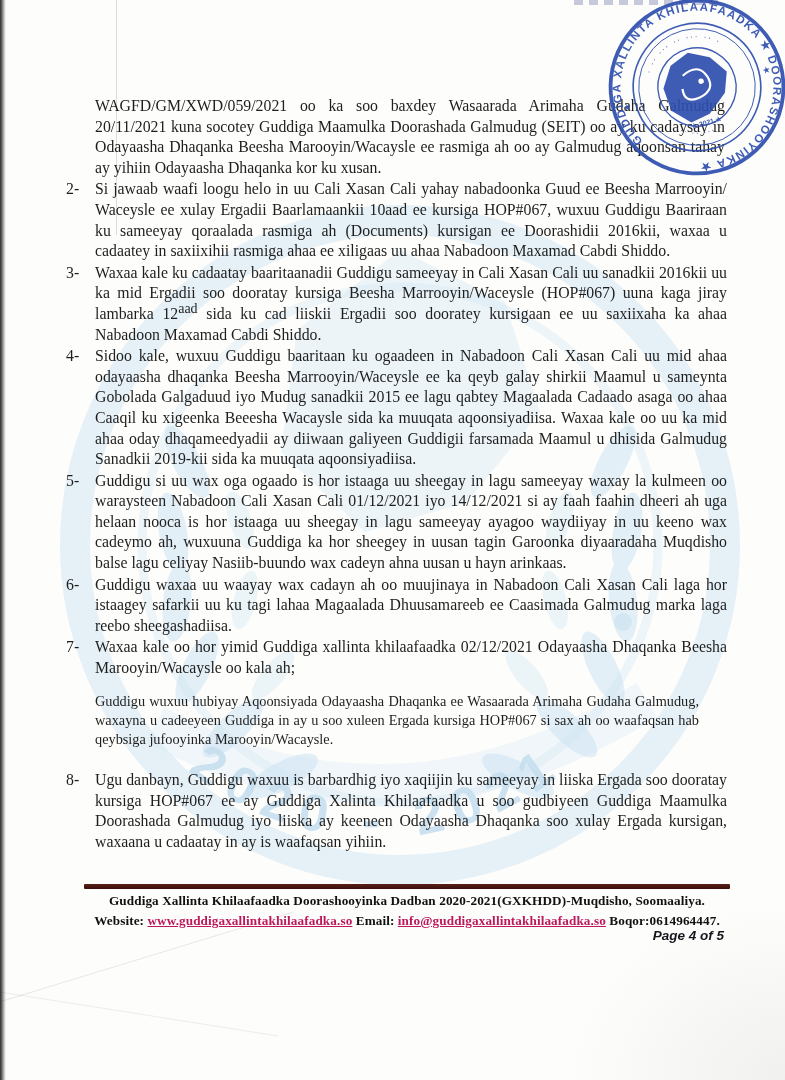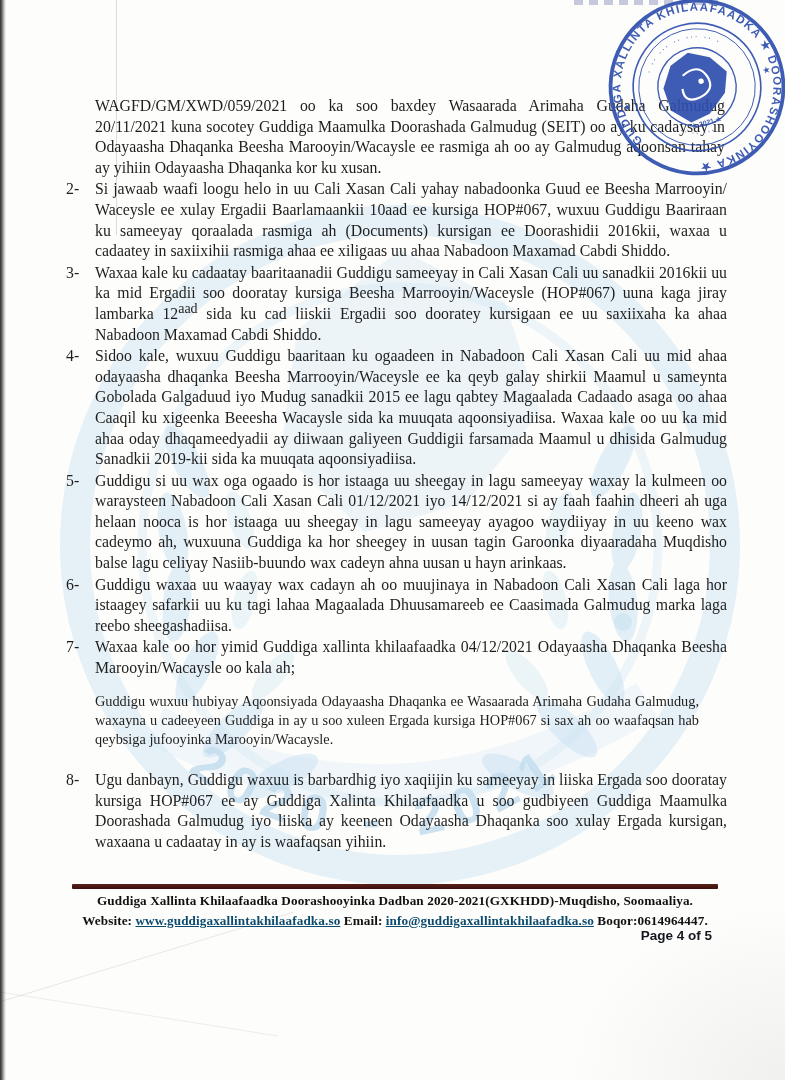--- a/index.html
+++ b/index.html
@@ -27,26 +27,26 @@
   .para-intro{margin:0 0 0 29px;width:630px;text-align:justify;}
   .item{display:flex;margin-top:1px;}
   .item .num{flex:none;width:29px;}
   .item .txt{flex:1;text-align:justify;width:630px;}
   .sup{vertical-align:super;font-size:14px;line-height:0;}
   .sublist{margin:2px 0 0 62px;}
   .sublist div{line-height:23px;}
   .para-note{margin:13px 0 8px 29px;width:604px;font-size:14.3px;line-height:19.2px;text-align:justify;}
   .item-last{margin-top:21px;}
   
-  .footer{position:absolute;left:72px;top:884px;width:646px;font-size:13.2px;font-weight:bold;color:#111;}
+  .footer{position:absolute;left:84px;top:884px;width:646px;font-size:13.2px;font-weight:bold;color:#111;}
   .footer-rule{height:5px;background:linear-gradient(to bottom,#5a201a,#3c0f0c);border-radius:1px;}
   .f-line{ text-align:center;margin-top:4px;letter-spacing:.1px;}
-  .f-link{color:#0c4a6e;text-decoration:underline;cursor:pointer;}
+  .f-link{color:#be185d;text-decoration:underline;cursor:pointer;}
   .page-number{position:absolute;right:6px;top:44px;font-family:"Liberation Sans",sans-serif;
-    font-size:13.5px;font-weight:700;color:#15171f;}
+    font-size:13.5px;font-weight:700;color:#15171f;font-style:italic;}
 </style>
 </head>
 <body>
 
 <div class="page">
 
   <svg class="watermark" viewBox="0 0 710 900" aria-hidden="true">
     <defs>
       <path id="wmArc" d="M 128,648 A 300,300 0 0 0 606,580" fill="none"></path>
     </defs>
@@ -115,21 +115,21 @@
       <div class="txt">Guddigu si uu wax oga ogaado is hor istaaga uu sheegay in lagu sameeyay  waxay la kulmeen oo waraysteen Nabadoon Cali Xasan Cali 01/12/2021 iyo 14/12/2021 si ay faah faahin dheeri ah uga helaan nooca is hor istaaga uu sheegay in lagu sameeyay ayagoo waydiiyay in uu keeno wax cadeymo ah, wuxuuna Guddiga ka hor sheegey in uusan tagin Garoonka diyaaradaha Muqdisho balse lagu celiyay Nasiib-buundo wax cadeyn ahna uusan u hayn arinkaas.</div>
     </div>
 
     <div class="item">
       <span class="num">6-</span>
       <div class="txt">Guddigu waxaa uu waayay wax cadayn ah oo muujinaya in Nabadoon Cali Xasan Cali laga hor istaagey safarkii uu ku tagi lahaa Magaalada Dhuusamareeb ee Caasimada Galmudug marka laga reebo sheegashadiisa.</div>
     </div>
 
     <div class="item">
       <span class="num">7-</span>
-      <div class="txt">Waxaa kale oo hor yimid Guddiga xallinta khilaafaadka 04/12/2021 Odayaasha Dhaqanka Beesha Marooyin/Wacaysle oo kala ah;</div>
+      <div class="txt">Waxaa kale oo hor yimid Guddiga xallinta khilaafaadka 02/12/2021 Odayaasha Dhaqanka Beesha Marooyin/Wacaysle oo kala ah;</div>
     </div>
     <div class="sublist">
     </div>
 
     <p class="para-note">Guddigu wuxuu hubiyay Aqoonsiyada Odayaasha Dhaqanka ee Wasaarada Arimaha Gudaha Galmudug, waxayna u cadeeyeen  Guddiga in ay u soo xuleen Ergada kursiga HOP#067 si sax ah oo waafaqsan hab qeybsiga jufooyinka Marooyin/Wacaysle.</p>
 
     <div class="item item-last">
       <span class="num">8-</span>
       <div class="txt">Ugu danbayn, Guddigu waxuu is barbardhig iyo xaqiijin ku sameeyay in liiska Ergada  soo dooratay kursiga HOP#067  ee ay  Guddiga Xalinta Khilaafaadka  u soo gudbiyeen Guddiga Maamulka Doorashada Galmudug iyo liiska ay keeneen Odayaasha Dhaqanka soo xulay Ergada kursigan, waxaana u cadaatay in ay is waafaqsan yihiin.</div>
     </div>

